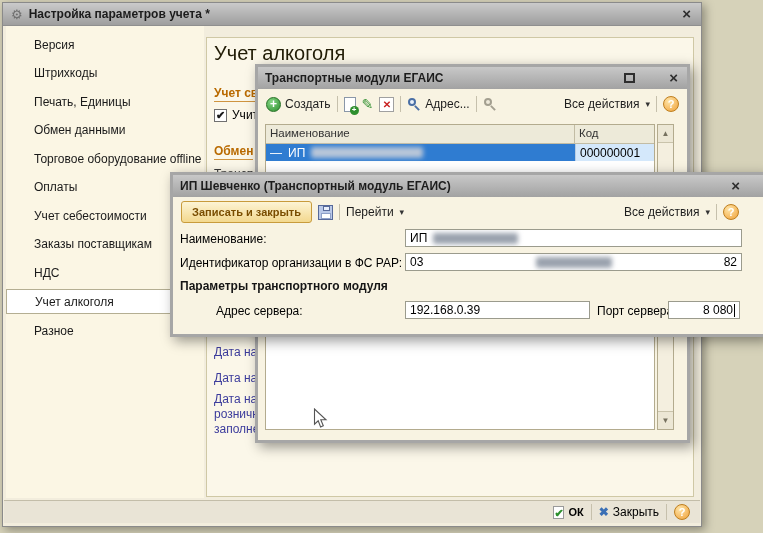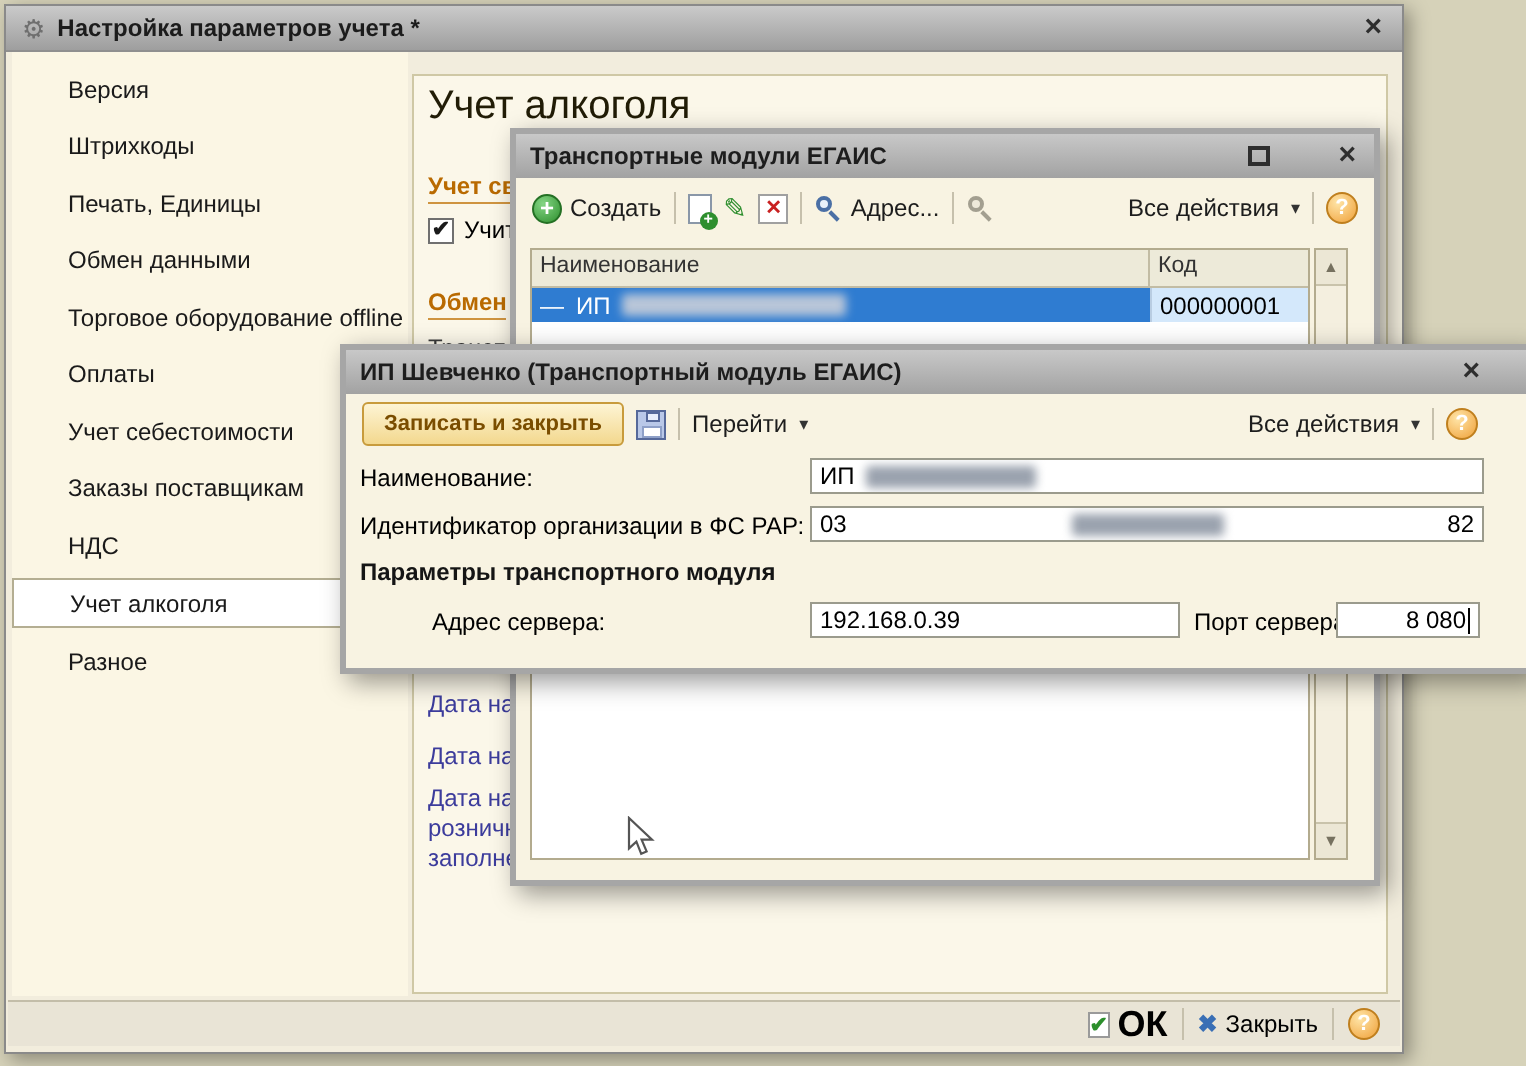--- a/index.html
+++ b/index.html
@@ -37,21 +37,21 @@
     font-size:11px; line-height:11px; text-align:center; color:#1a1a1a; font-weight:bold; }
   .plain-txt { position:absolute; font-size:12px; color:#3a3a3a; white-space:nowrap; }
   .blue-lbl { position:absolute; font-size:12px; color:#3c3c9c; white-space:nowrap; line-height:15px; }
 
   
   .footer { position:absolute; left:4px; top:500px; width:696px; height:23px; background:#e9e4d6;
     border-top:1px solid #c3bda9; display:flex; align-items:center; justify-content:flex-end;
     gap:7px; padding-right:10px; }
   .v-sep { width:1px; height:16px; background:#c6c0ac; }
   .foot-btn { display:flex; align-items:center; gap:4px; cursor:default; }
-  .ok-txt { font-weight:bold; font-size:18px; }
+  .ok-txt { font-weight:bold; font-size:11px; }
   .doc-ico { width:11px; height:13px; background:#fff; border:1px solid #9a9a9a; position:relative; }
   .doc-ico .chk { position:absolute; left:0px; top:1px; color:#2c8f2c; font-size:11px; font-weight:bold; line-height:11px;}
   .blue-x { color:#3a6fb5; font-weight:bold; font-size:12px; }
   .help-ico { width:16px; height:16px; border-radius:50%;
     background:radial-gradient(circle at 35% 30%, #ffe5a8, #efa038);
     border:1px solid #bf7f1e; color:#fff; font-weight:bold; font-size:11px;
     text-align:center; line-height:14px; }
 
   
   .dialog { position:absolute; border:3px solid #a6a6a6; background:#f8f3e2;

